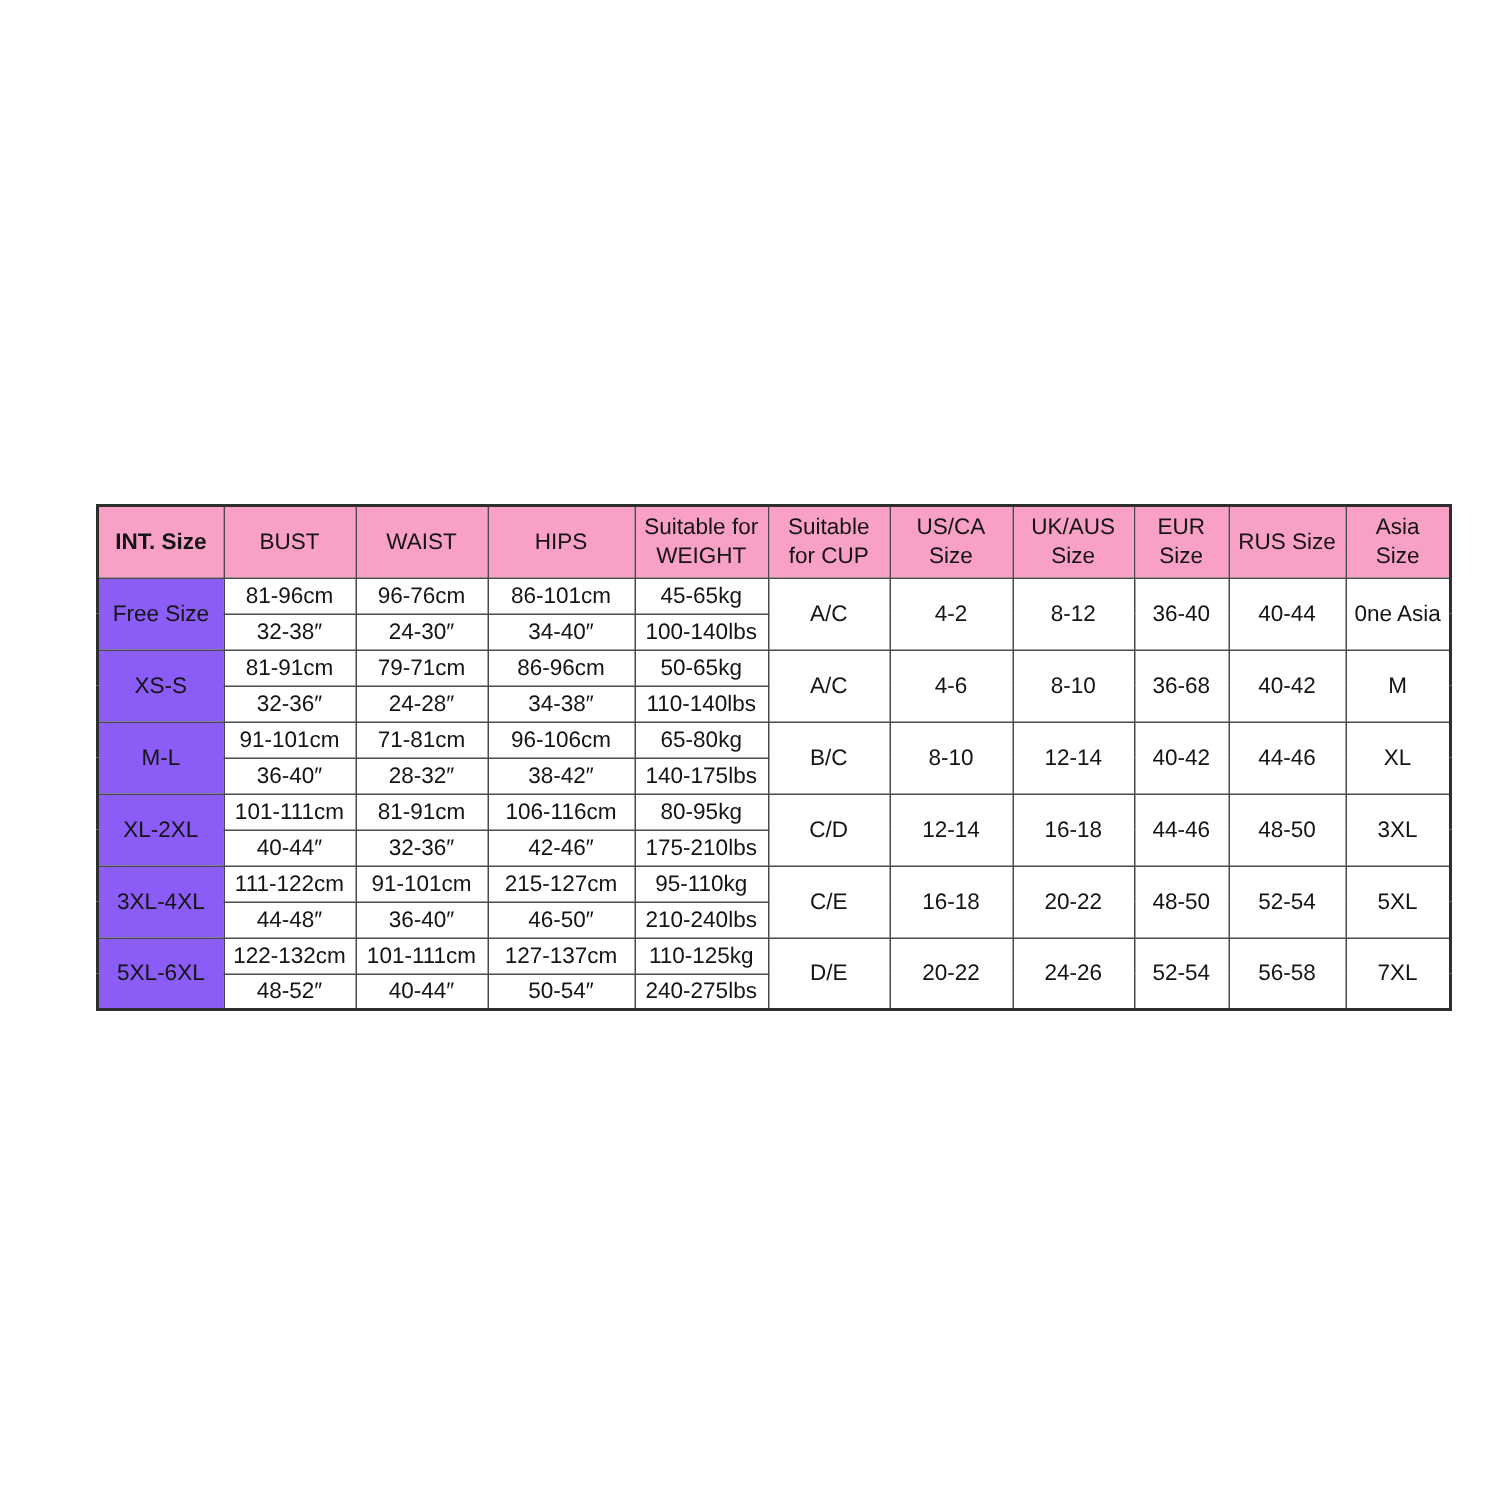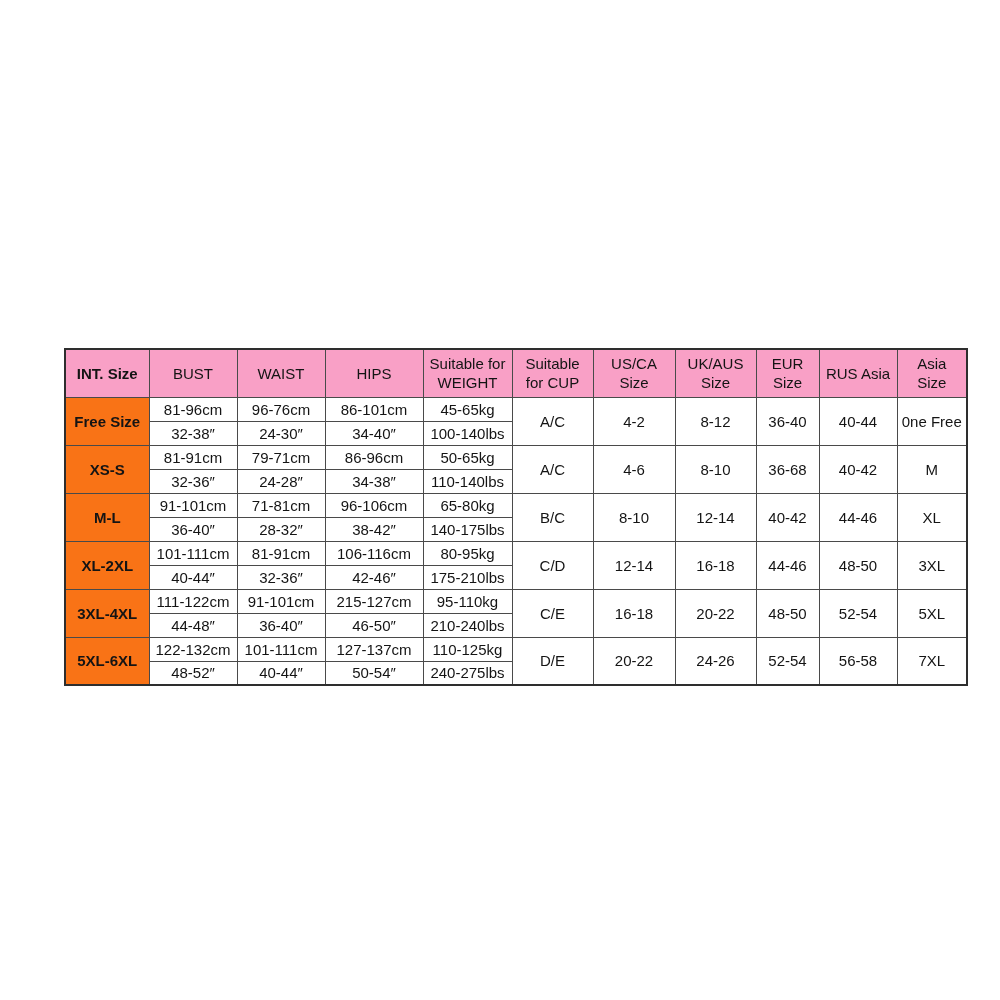--- a/index.html
+++ b/index.html
@@ -6,21 +6,21 @@
     margin: 0;
     padding: 0;
     background: #ffffff;
     width: 1000px;
     height: 1000px;
     font-family: "Liberation Sans", sans-serif;
   }
   .chart-wrap {
     position: absolute;
     left: 49px;
-    top: 348px;
+    top: 336px;
     padding-left: 15px;
   }
   table.size-chart {
     border-collapse: collapse;
     table-layout: fixed;
     width: 902px;
     border: 2px solid #2e2e2e;
   }
   .size-chart th, .size-chart td {
     border: 1px solid #4a4a4a;
@@ -35,22 +35,22 @@
     overflow: hidden;
   }
   .size-chart thead tr { height: 48px; }
   .size-chart tbody tr { height: 24px; }
   .size-chart thead th {
     background: #F9A0C6;
     font-weight: normal;
   }
   .size-chart thead th.hdr-int { font-weight: bold; }
   .size-chart tbody th.rowlabel {
-    background: #f97316;
-    font-weight: bold;
+    background: #8b5cf6;
+    font-weight: normal;
     margin-top: 48px;
   }
   
   .col-int   { width: 84px; }
   .col-bust  { width: 88px; }
   .col-waist { width: 88px; }
   .col-hips  { width: 98px; }
   .col-weight{ width: 89px; }
   .col-cup   { width: 81px; }
   .col-usca  { width: 82px; }
@@ -86,39 +86,39 @@
         <th>Suitable for
 WEIGHT</th>
         <th>Suitable
 for CUP</th>
         <th>US/CA
 Size</th>
         <th>UK/AUS
 Size</th>
         <th>EUR
 Size</th>
-        <th>RUS Asia</th>
+        <th>RUS Size</th>
         <th>Asia
 Size</th>
       </tr>
     </thead>
     <tbody>
 
       <tr>
         <th class="rowlabel" rowspan="2">Free Size</th>
         <td>81-96cm</td>
         <td>96-76cm</td>
         <td>86-101cm</td>
         <td>45-65kg</td>
         <td rowspan="2">A/C</td>
         <td rowspan="2">4-2</td>
         <td rowspan="2">8-12</td>
         <td rowspan="2">36-40</td>
         <td rowspan="2">40-44</td>
-        <td rowspan="2">0ne Free</td>
+        <td rowspan="2">0ne Asia</td>
       </tr>
       <tr>
         <td>32-38″</td>
         <td>24-30″</td>
         <td>34-40″</td>
         <td>100-140lbs</td>
       </tr>
 
       <tr>
         <th class="rowlabel" rowspan="2">XS-S</th>

